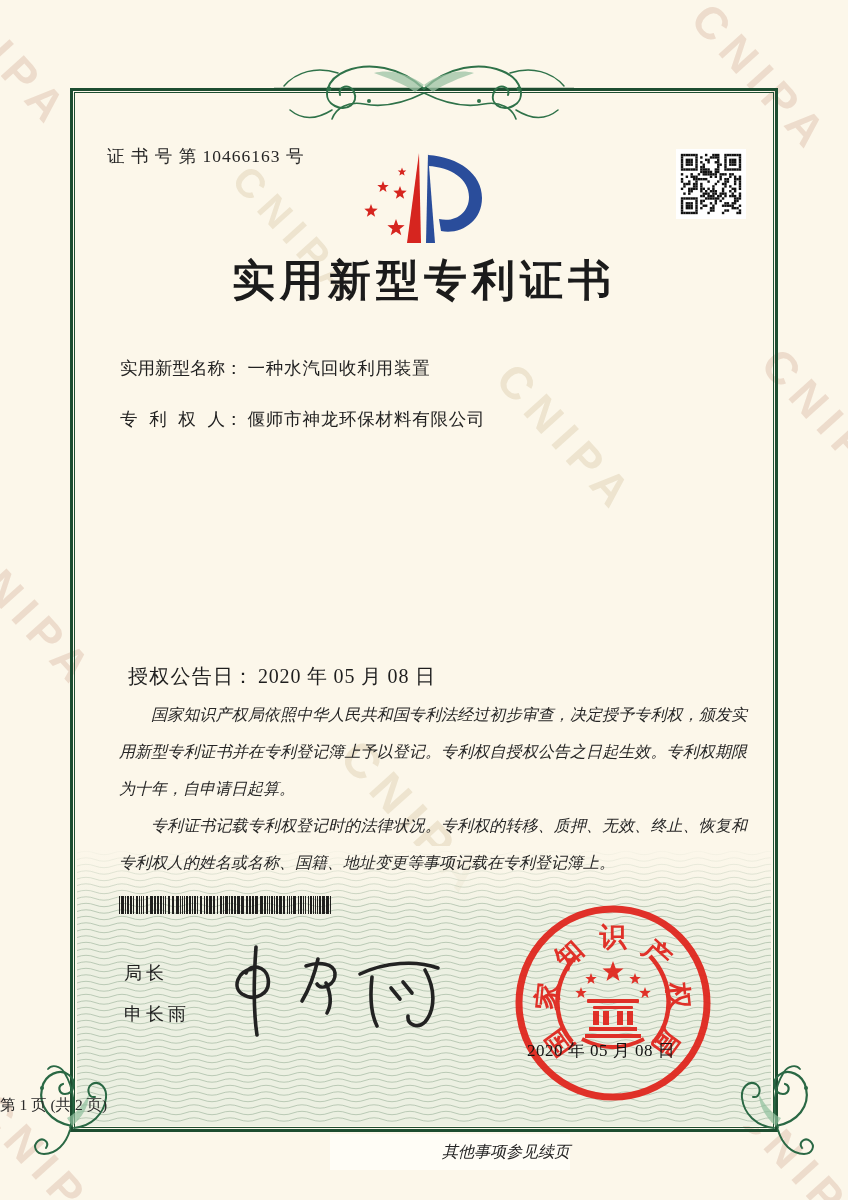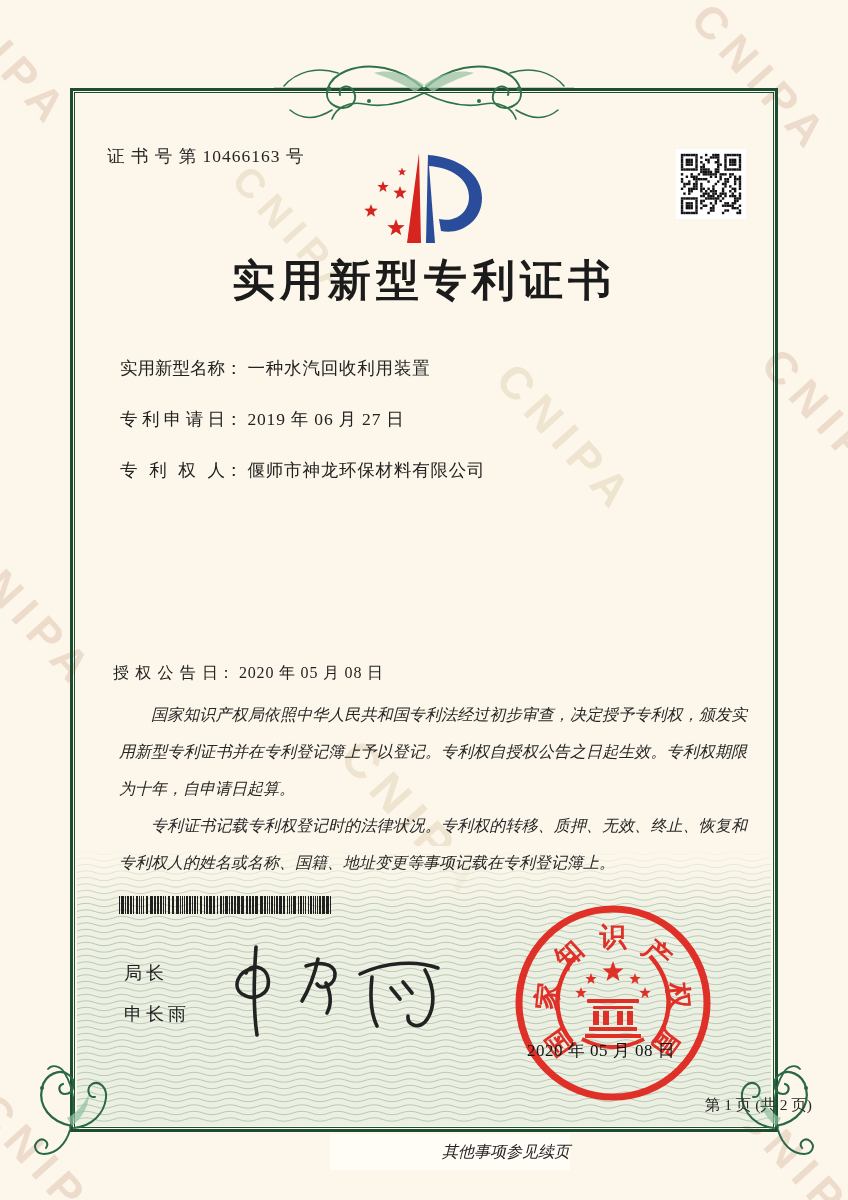--- a/index.html
+++ b/index.html
@@ -40,21 +40,21 @@
     position:absolute;left:0;top:252px;width:848px;z-index:4;text-align:center;
     font-size:43px;font-weight:600;letter-spacing:5px;color:#1b1b1b;
   }
   
   .fields{position:absolute;left:120px;top:356px;width:630px;z-index:4;font-size:17.5px;color:#222}
   .row{height:22px;margin-bottom:29px;white-space:nowrap}
   .lbl{display:inline-block;width:105px;text-align:justify;text-align-last:justify;vertical-align:top}
   .lbl-s{display:inline-block;width:88px;text-align:justify;text-align-last:justify;vertical-align:top}
   .colon{display:inline-block}
   .val{letter-spacing:.8px;margin-left:5px}
-  .grant-row{position:absolute;left:113px;top:663px;width:660px;z-index:4;font-size:16px;white-space:nowrap}
+  .grant-row{position:absolute;left:128px;top:663px;width:660px;z-index:4;font-size:20px;white-space:nowrap}
   .grant-pair2{position:absolute;left:248px;top:0}
   
   .body-text{
     position:absolute;left:119px;top:696px;width:628px;z-index:4;
     font-size:16px;line-height:37px;font-style:italic;text-align:justify;color:#262626;
   }
   .body-text p{text-indent:2em}
   
   .barcode{position:absolute;left:119px;top:896px;width:218px;height:18px;z-index:4}
   .barcode rect{fill:#20201e}
@@ -63,21 +63,21 @@
   .sig-script{position:absolute;left:222px;top:933px;width:235px;height:110px;z-index:4}
   .sig-script path{fill:none;stroke:#222;stroke-width:3.6;stroke-linecap:round;stroke-linejoin:round}
   
   .seal{position:absolute;left:508px;top:898px;width:210px;height:210px;z-index:5;opacity:.93}
   .seal text{font-family:"Liberation Serif","DejaVu Serif",serif;font-weight:700}
   .seal-date{
     position:absolute;left:496px;top:1039px;width:210px;z-index:6;text-align:center;
     font-size:17px;letter-spacing:.5px;color:#141414;
   }
   
-  .page-info{position:absolute;left:0;top:1095px;width:812px;z-index:4;text-align:right;font-size:15.5px;color:#2a2a2a}
+  .page-info{position:absolute;left:0;top:1095px;width:812px;z-index:4;text-align:left;font-size:15.5px;color:#2a2a2a}
   .note-box{
     position:absolute;left:330px;top:1134px;width:240px;height:36px;z-index:4;background:#fffdf6;
     text-align:right;line-height:36px;font-size:16px;font-style:italic;color:#242424;
   }
 </style>
 </head>
 <body>
 
 <div class="wm pink" style="left:-60px;top:-40px">CNIPA</div>
 <div class="wm pink" style="left:700px;top:-15px">CNIPA</div>
@@ -485,23 +485,20 @@
     <rect x="8" y="26" width="1" height="1" fill="#111"></rect>
   </svg>
 
 <div class="title">实用新型专利证书</div>
 
 <div class="fields">
   <div class="row">
     <span class="lbl">实用新型名称</span><span class="colon">：</span><span class="val">一种水汽回收利用装置</span>
   </div>
   <div class="row">
-    <span class="lbl">专利申请日</span><span class="colon">：</span><span class="val">2019 年 06 月 27 日</span>
-  </div>
-  <div class="row">
     <span class="lbl">专利权人</span><span class="colon">：</span><span class="val">偃师市神龙环保材料有限公司</span>
   </div>
 </div>
 
 <div class="grant-row">
   <span>
     <span class="lbl">授权公告日</span><span class="colon">：</span><span class="val">2020 年 05 月 08 日</span>
   </span>
 </div>
 

